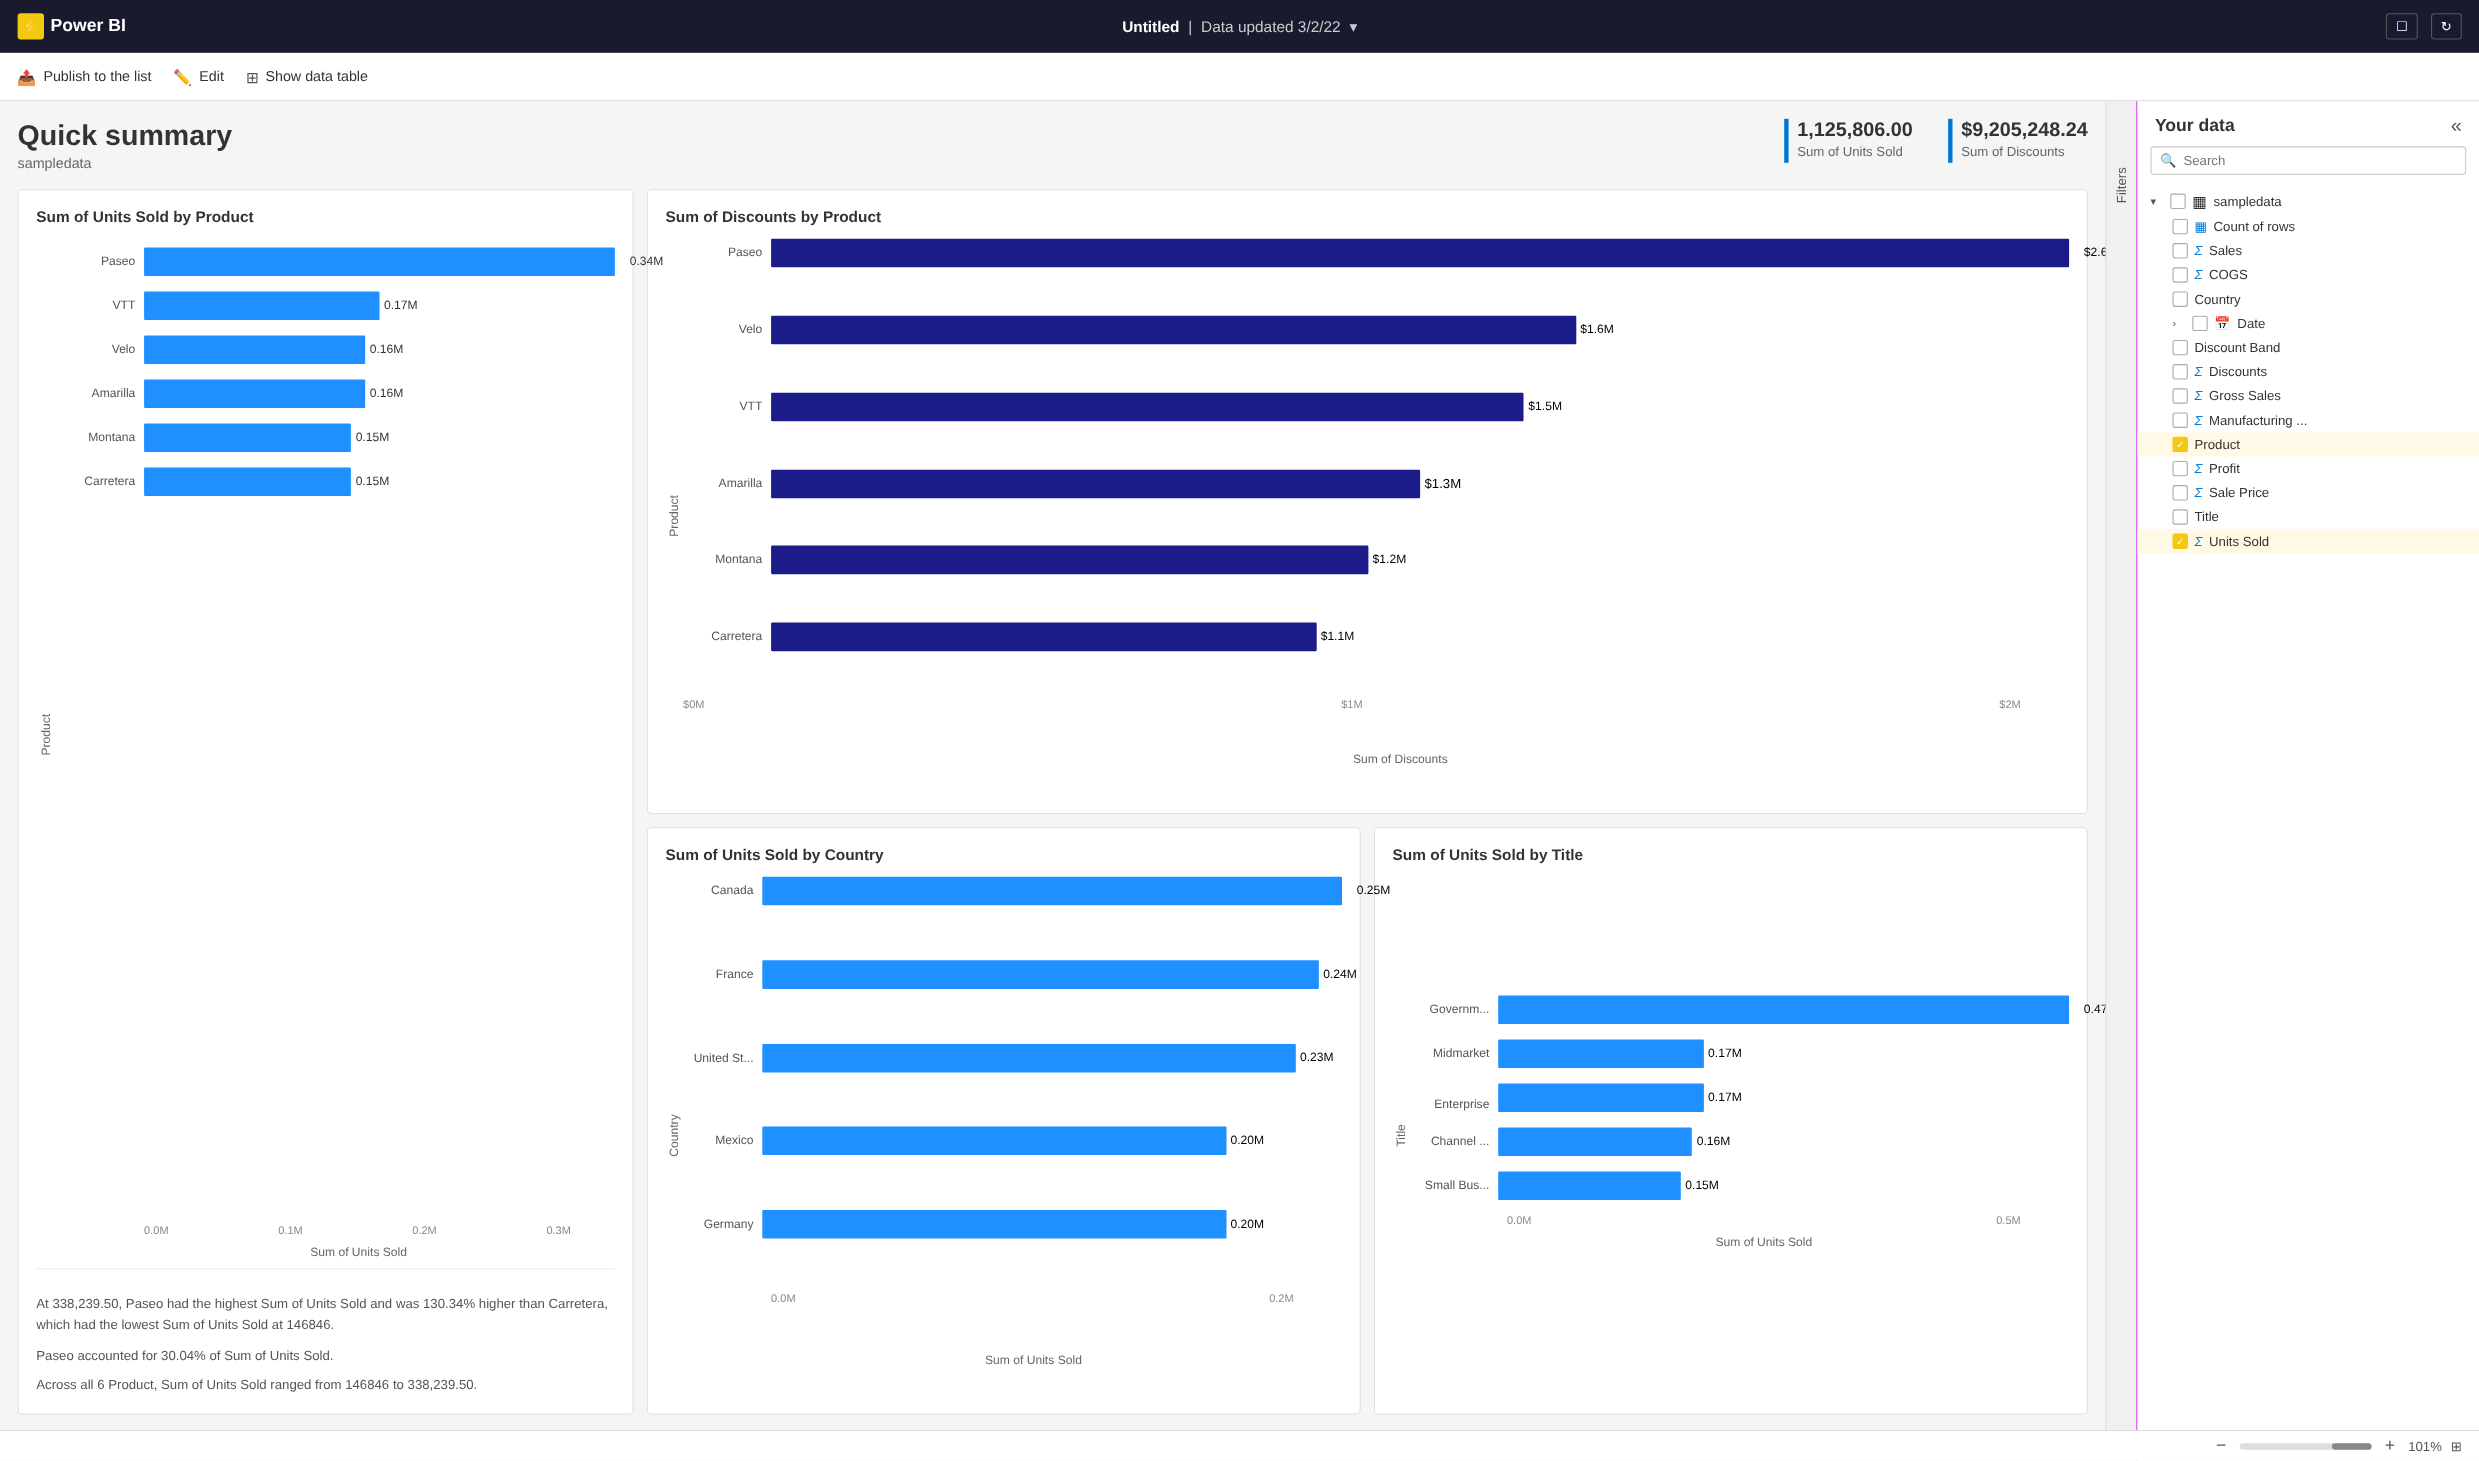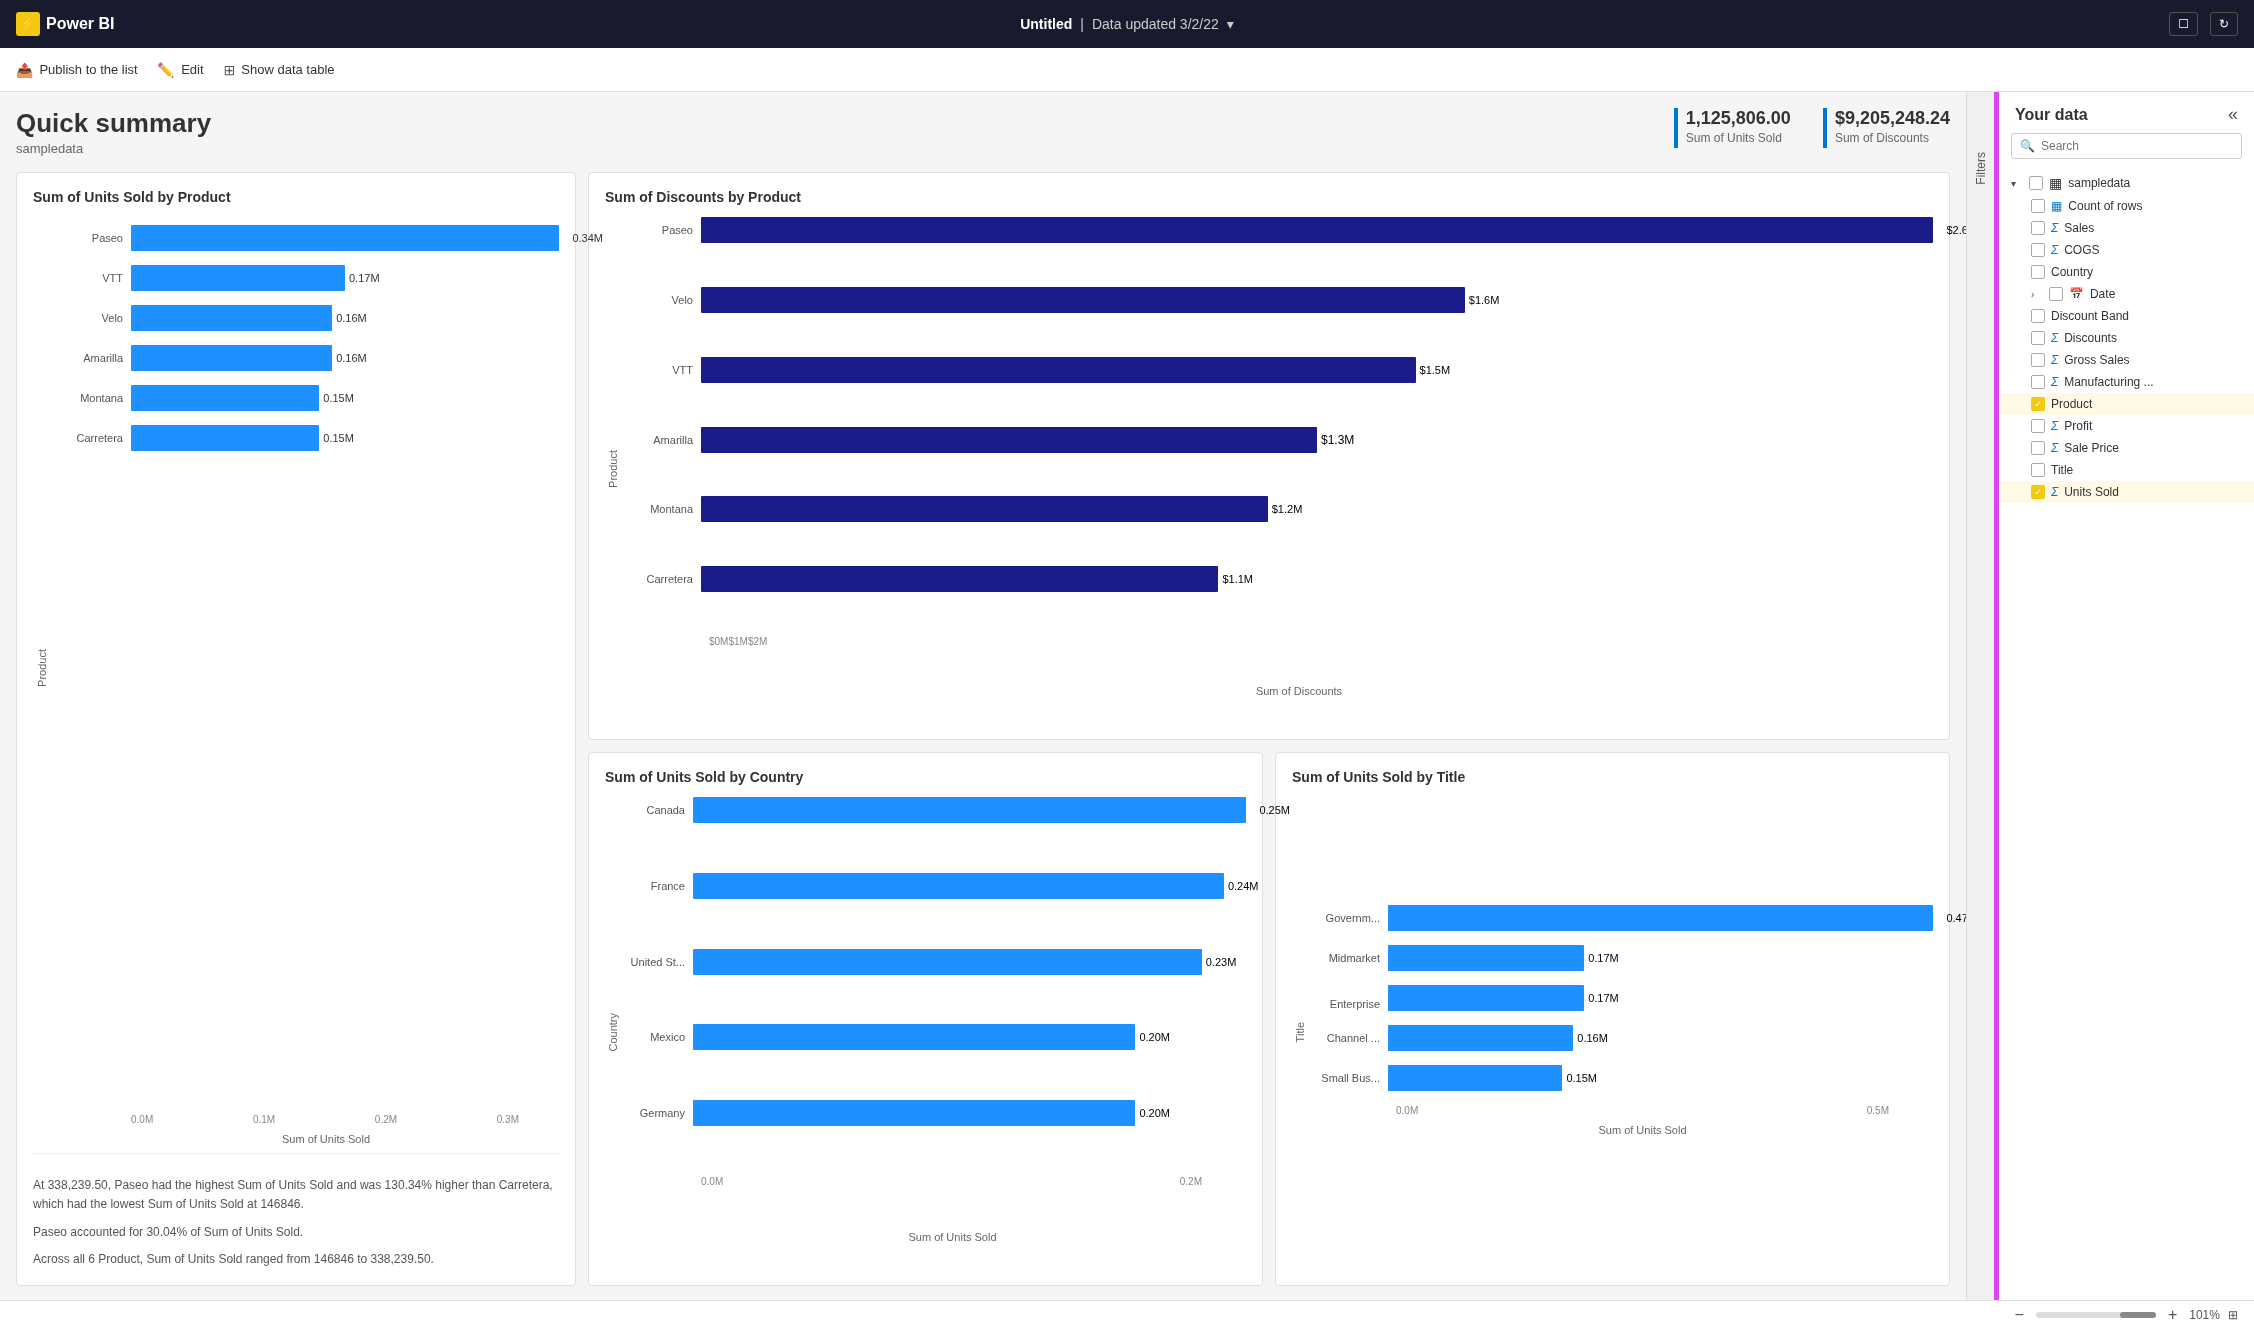--- a/index.html
+++ b/index.html
@@ -138,23 +138,23 @@
     
     .description-text {
       font-size: 12px;
       color: #555;
       line-height: 1.6;
       margin-top: 12px;
     }
 
     
     .your-data-panel {
-      width: 260px;
+      width: 312px;
       background: white;
-      border-left: 5px solid #d946ef;
+      border-left: 1px solid #d946ef;
       padding: 0;
     }
     .your-data-header {
       padding: 16px 16px 8px 16px;
       font-size: 16px;
       font-weight: 600;
       color: #333;
     }
     .search-box {
       margin: 0 12px 8px 12px;
@@ -441,21 +441,21 @@
                 </div>
               </div>
               <div class="hbar-row">
                 <div class="hbar-label">Carretera</div>
                 <div class="hbar-track" style="position:relative;">
                   <div class="hbar-fill" style="width:42%; background:#1b1b8a;"></div>
                   <span style="position:absolute; left:calc(42% + 4px); top:50%; transform:translateY(-50%); font-size:11px;">$1.1M</span>
                 </div>
               </div>
 
-              <div style="display:flex; margin-left:88px; justify-content:flex-start; font-size:10px; color:#888; padding-right:44px;">
+              <div style="display:flex; justify-content:space-between; font-size:10px; color:#888; padding-right:44px;">
                 <span>$0M</span>
                 <span>$1M</span>
                 <span>$2M</span>
               </div>
               <div class="chart-axis-label" style="margin-left:44px;">Sum of Discounts</div>
             </div>
           </div>
         </div>
 
         <div style="display:flex; gap:12px; flex:1;">

